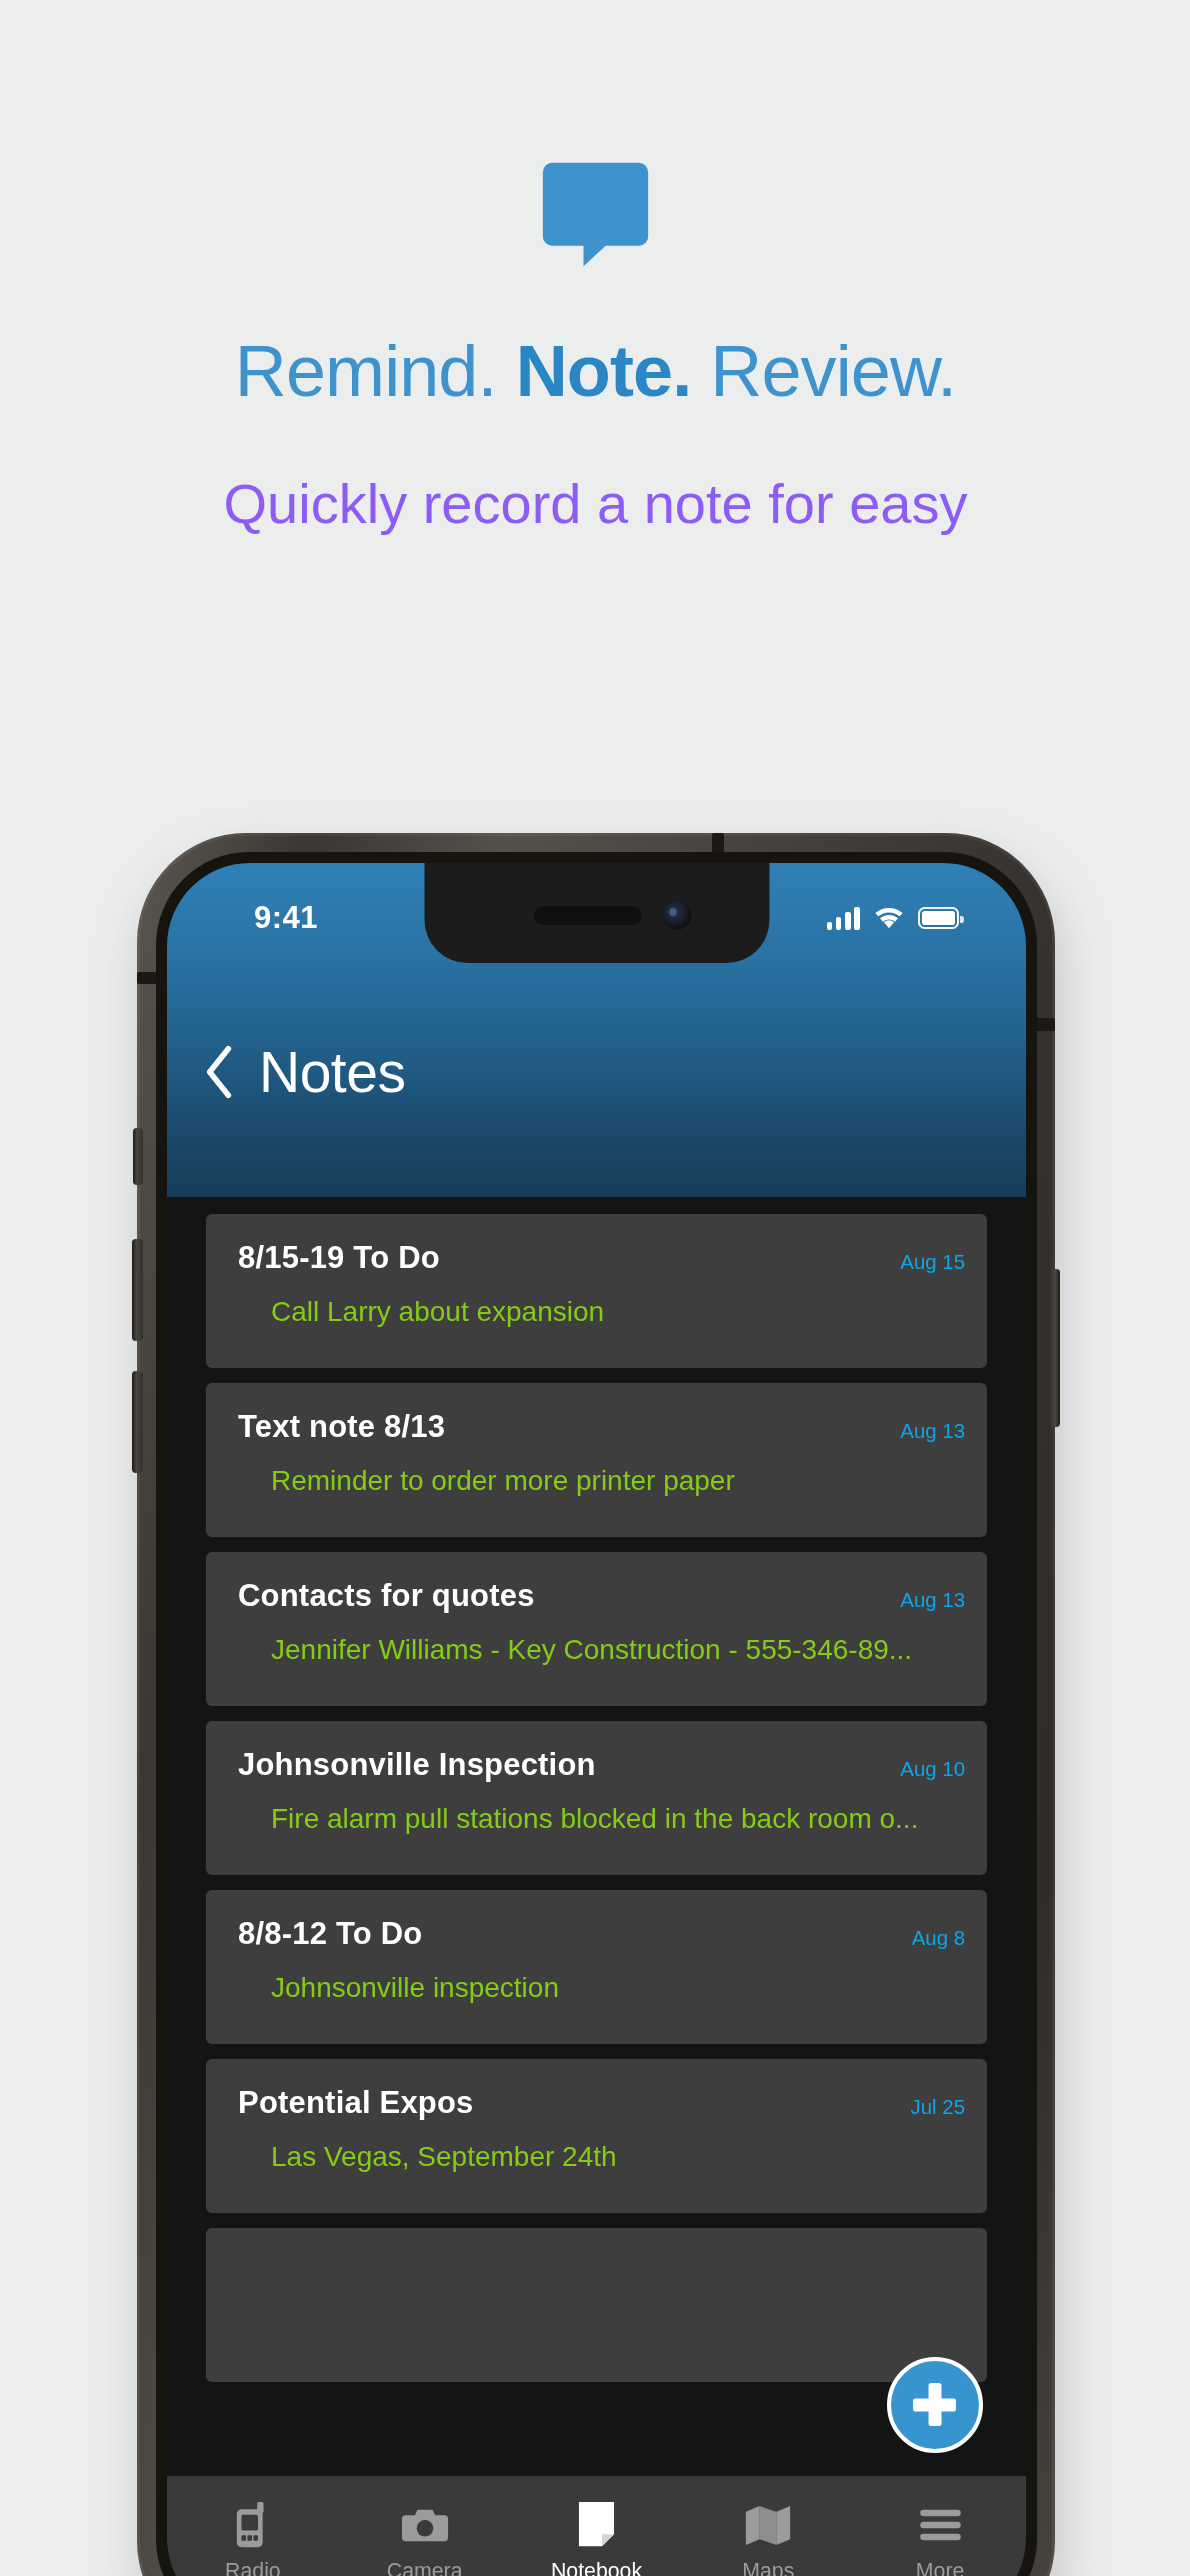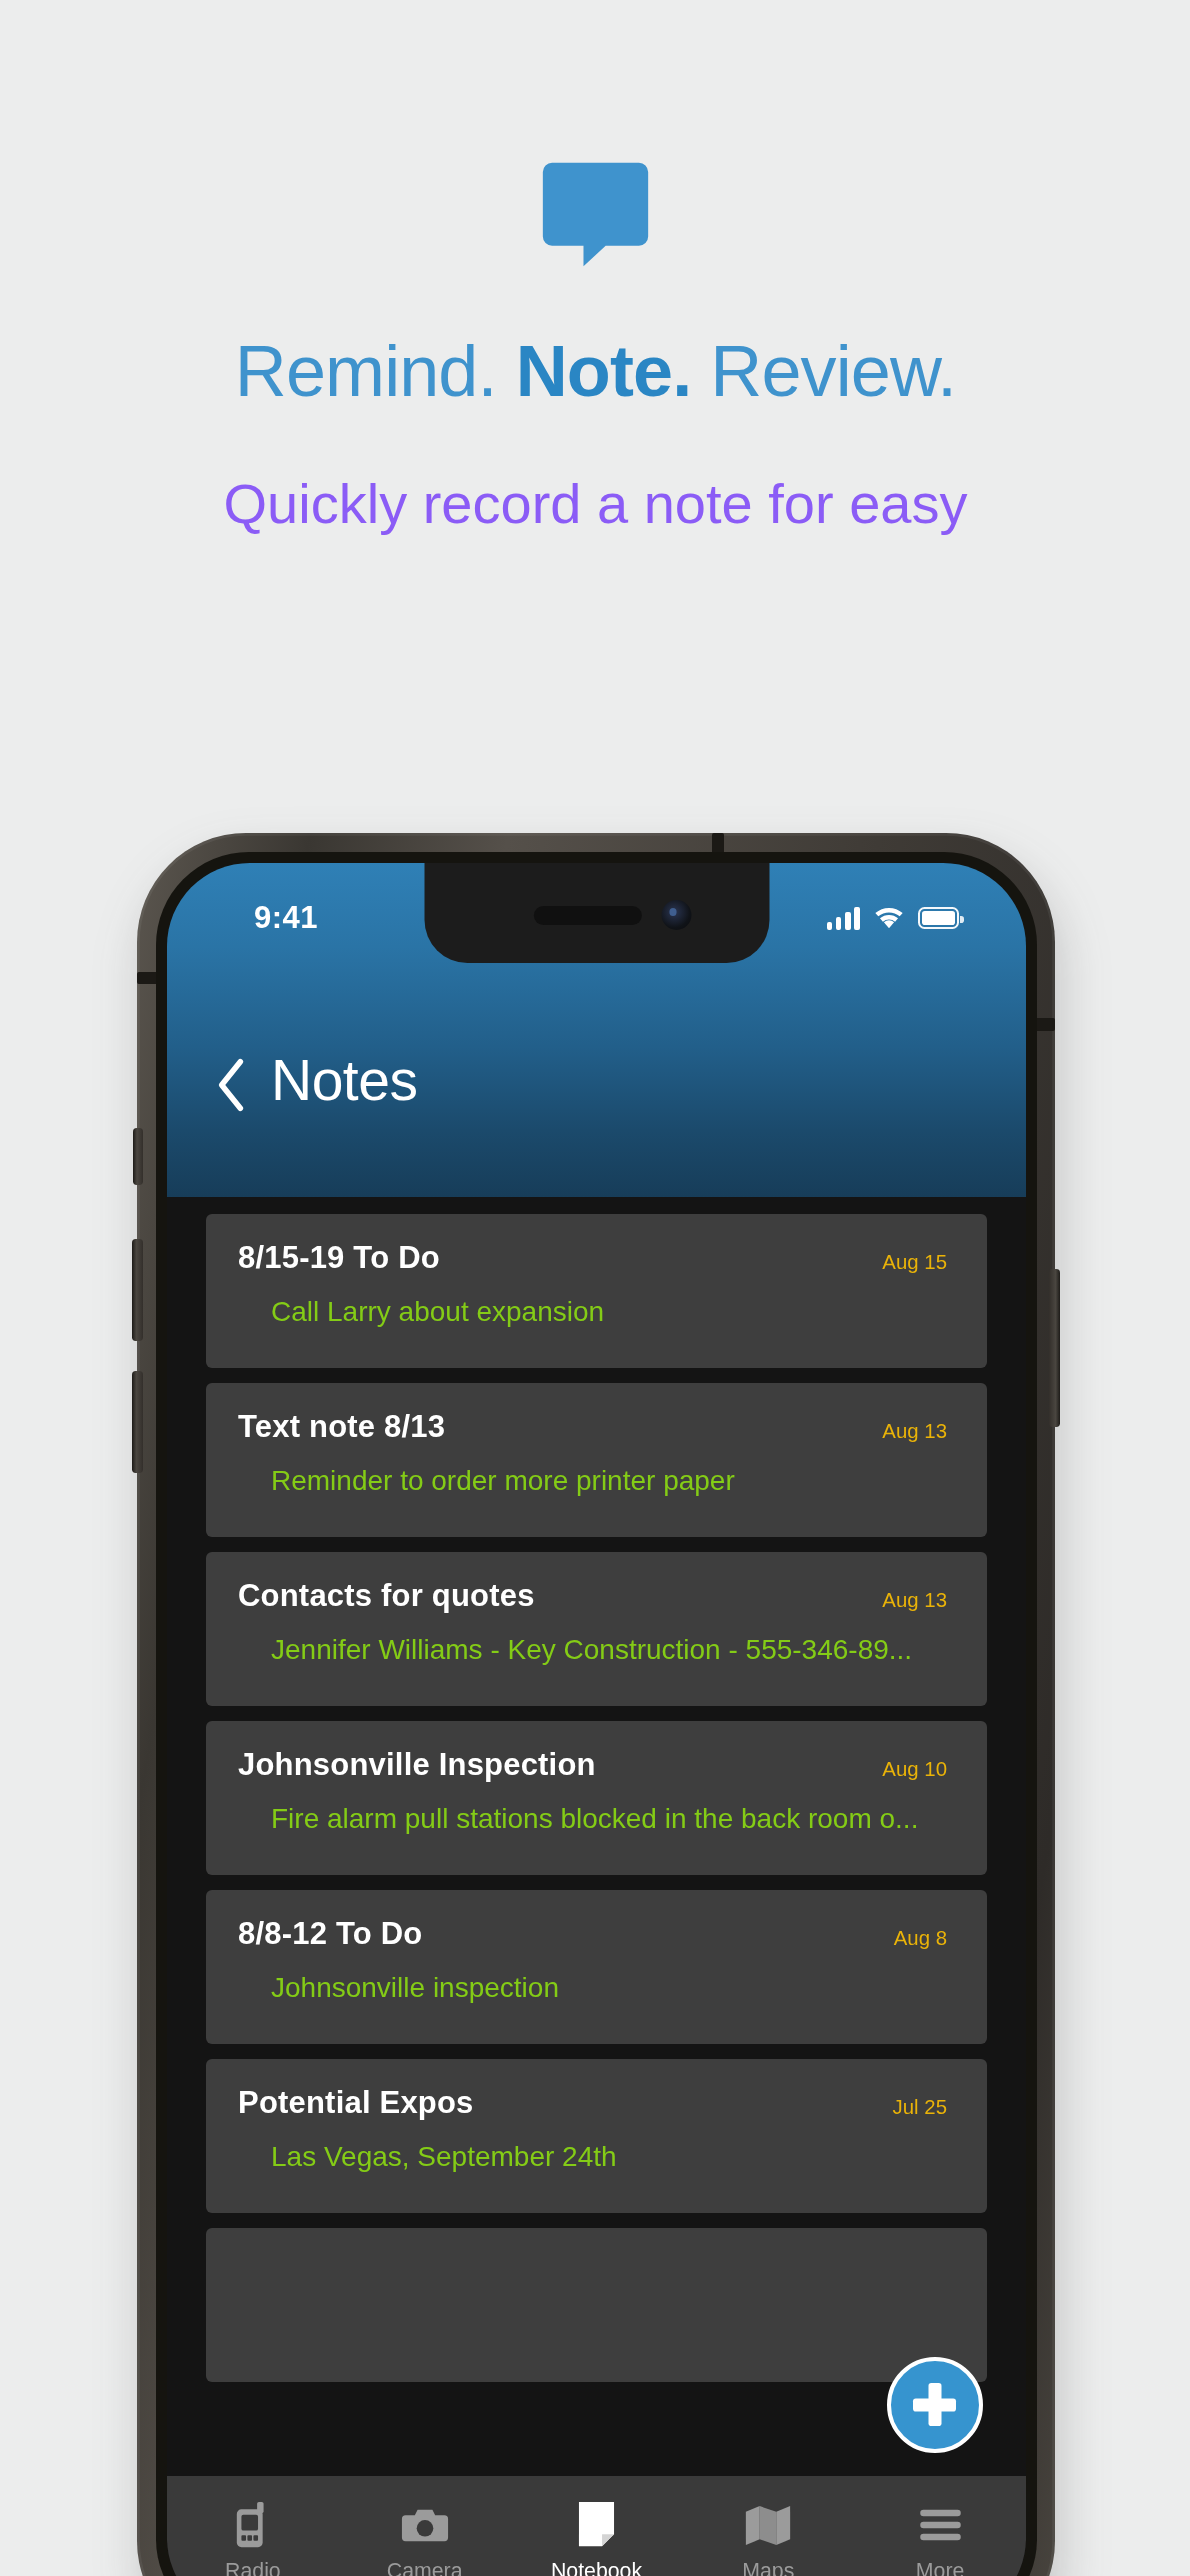--- a/index.html
+++ b/index.html
@@ -210,22 +210,22 @@
     width:3.7px; height:7.4px; border-radius:0 2.8px 2.8px 0;
     background: rgba(255,255,255,0.85);
   }
 
   .nav-row {
     position: absolute;
     left: 0; top: 167px;
     width: 859px;
     height: 83px;
     display: flex;
-    align-items: flex-end;
-    padding-left: 48px;
+    align-items: center;
+    padding-left: 36px;
     box-sizing: border-box;
   }
   .back-chev {
     width: 32px; height: 56px;
     position: relative;
     margin-right: 24px;
     cursor: pointer;
   }
   .nav-title {
     font-size: 57px;
@@ -256,24 +256,24 @@
     cursor: pointer;
   }
   .card-title {
     font-size: 31px;
     font-weight: 700;
     color: #ffffff;
     letter-spacing: 0.2px;
   }
   .card-date {
     position: absolute;
-    right: 40px;
+    right: 22px;
     top: 37px;
     font-size: 20.4px;
-    color: #eab308;
+    color: #0ea5e9;
     font-weight: 500;
   }
   .card-body {
     margin-top: 20.4px;
     font-size: 28px;
     color: #84cc16;
     font-weight: 400;
     white-space: nowrap;
     overflow: hidden;
     margin-left: 33px;

